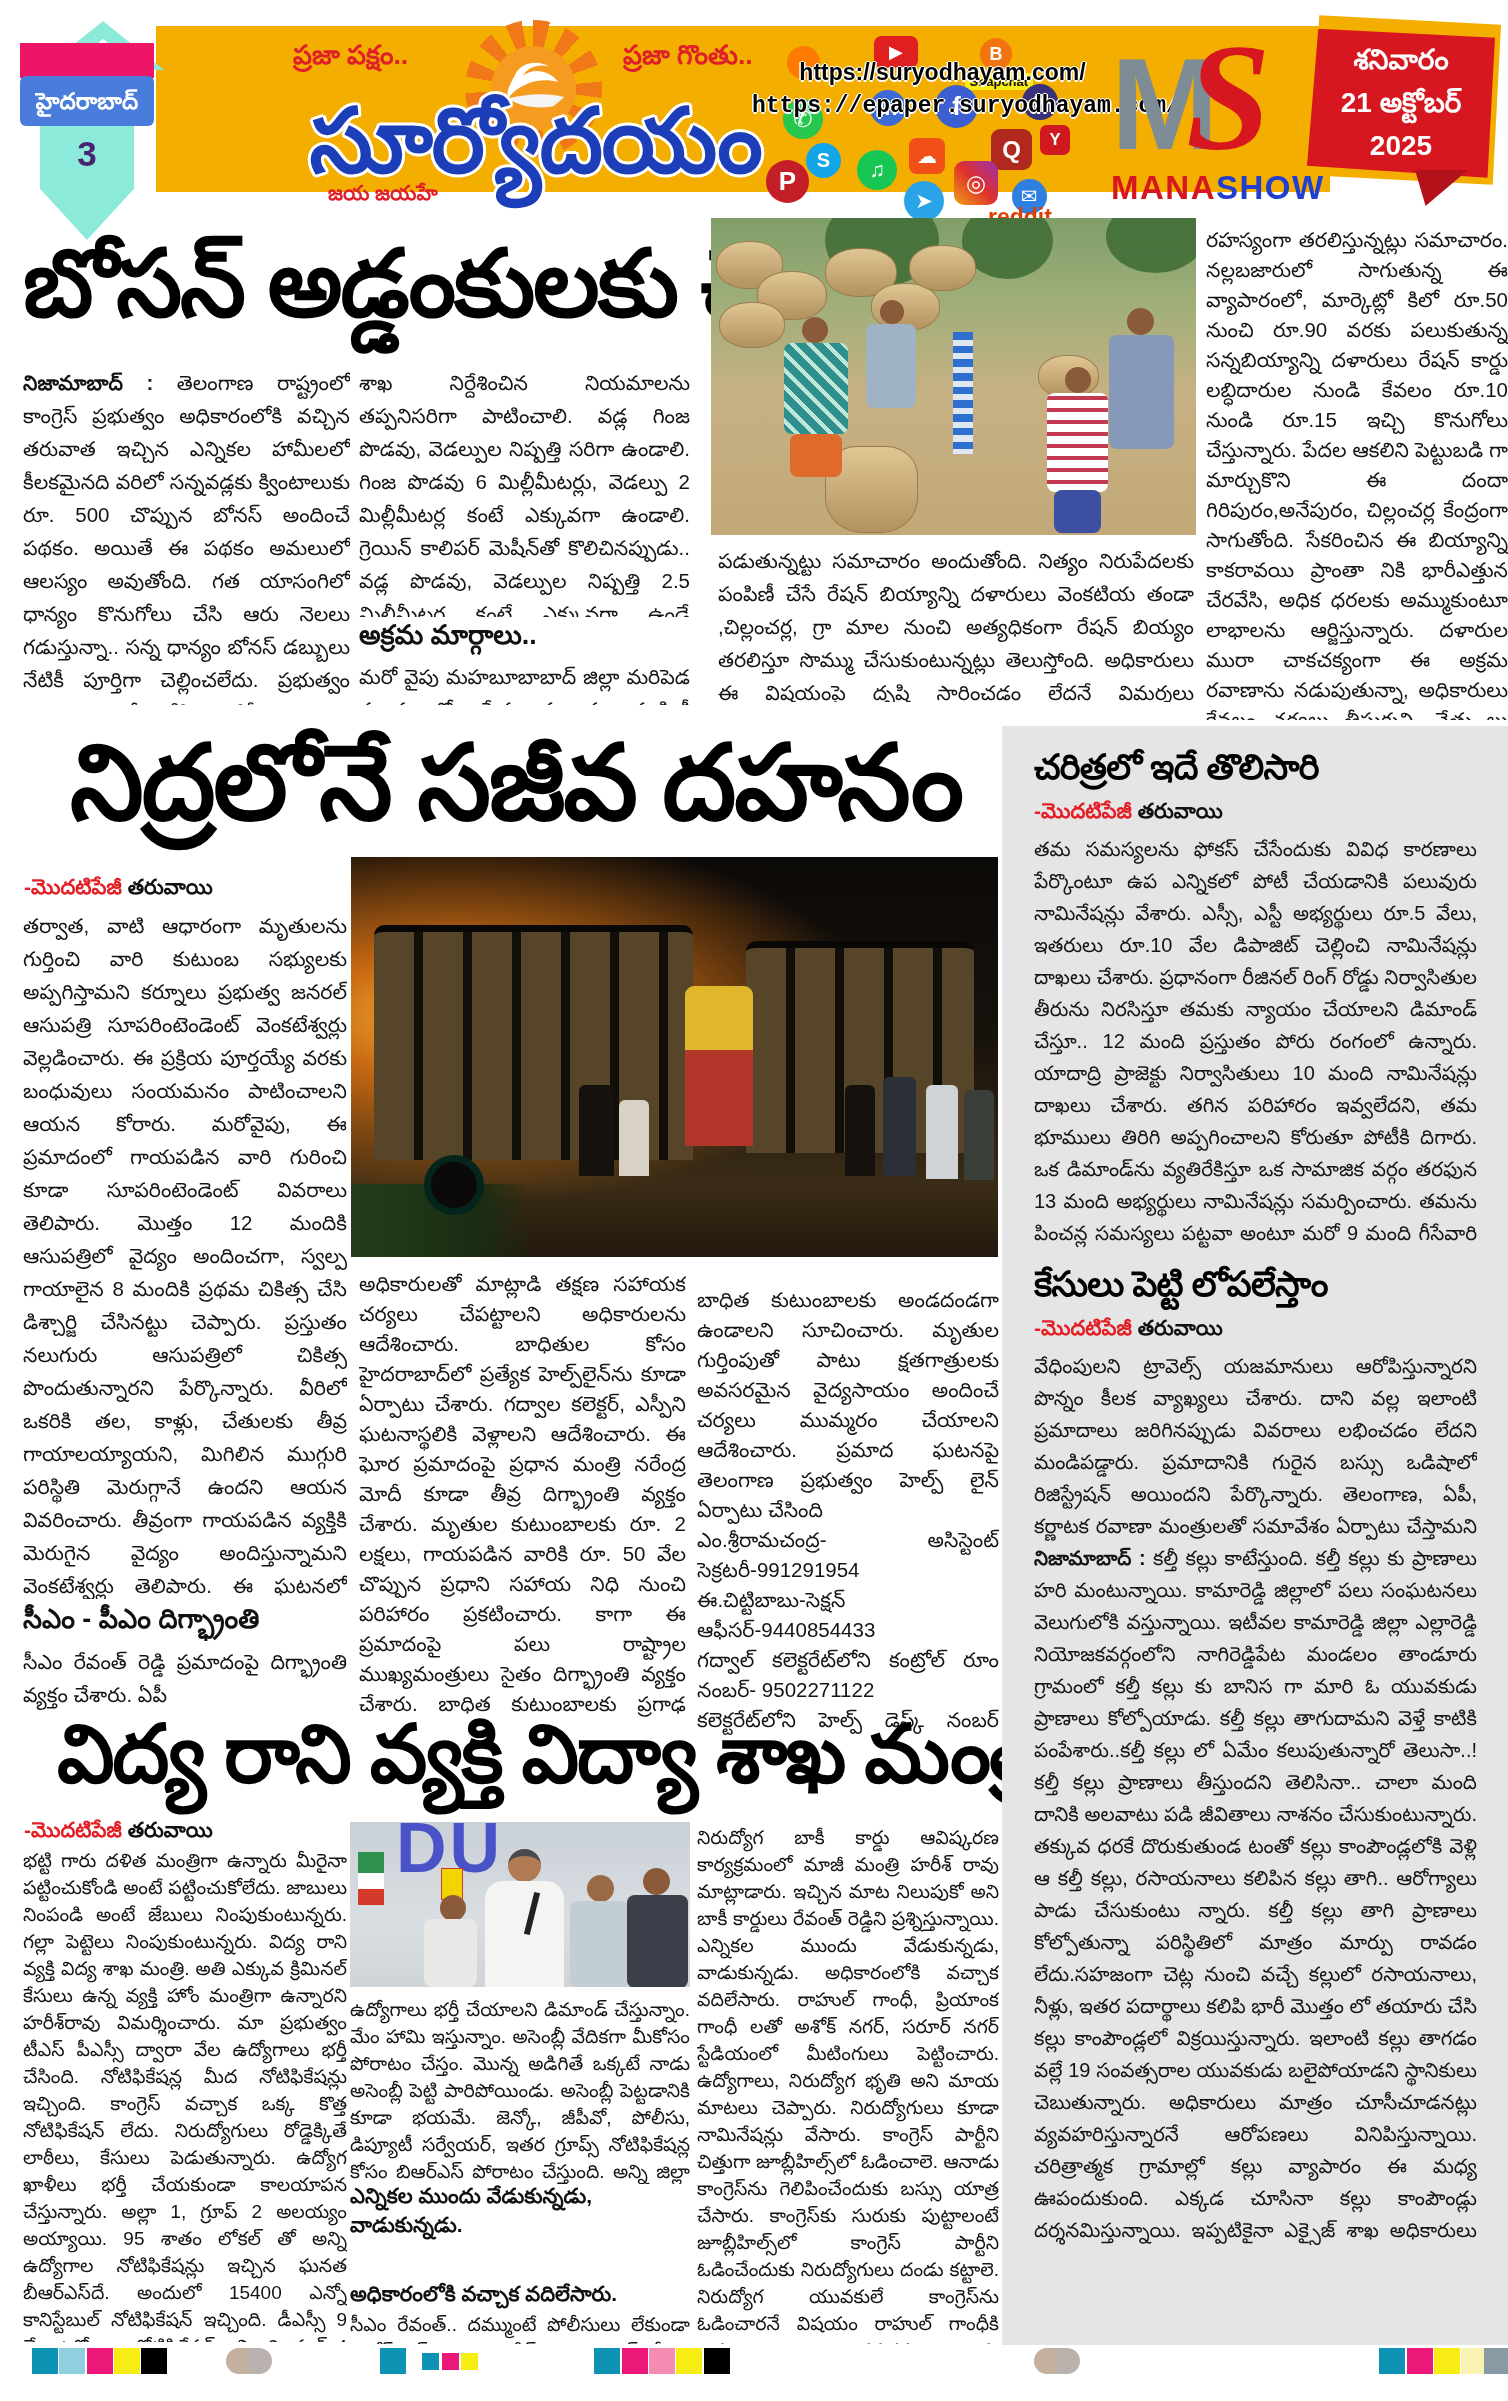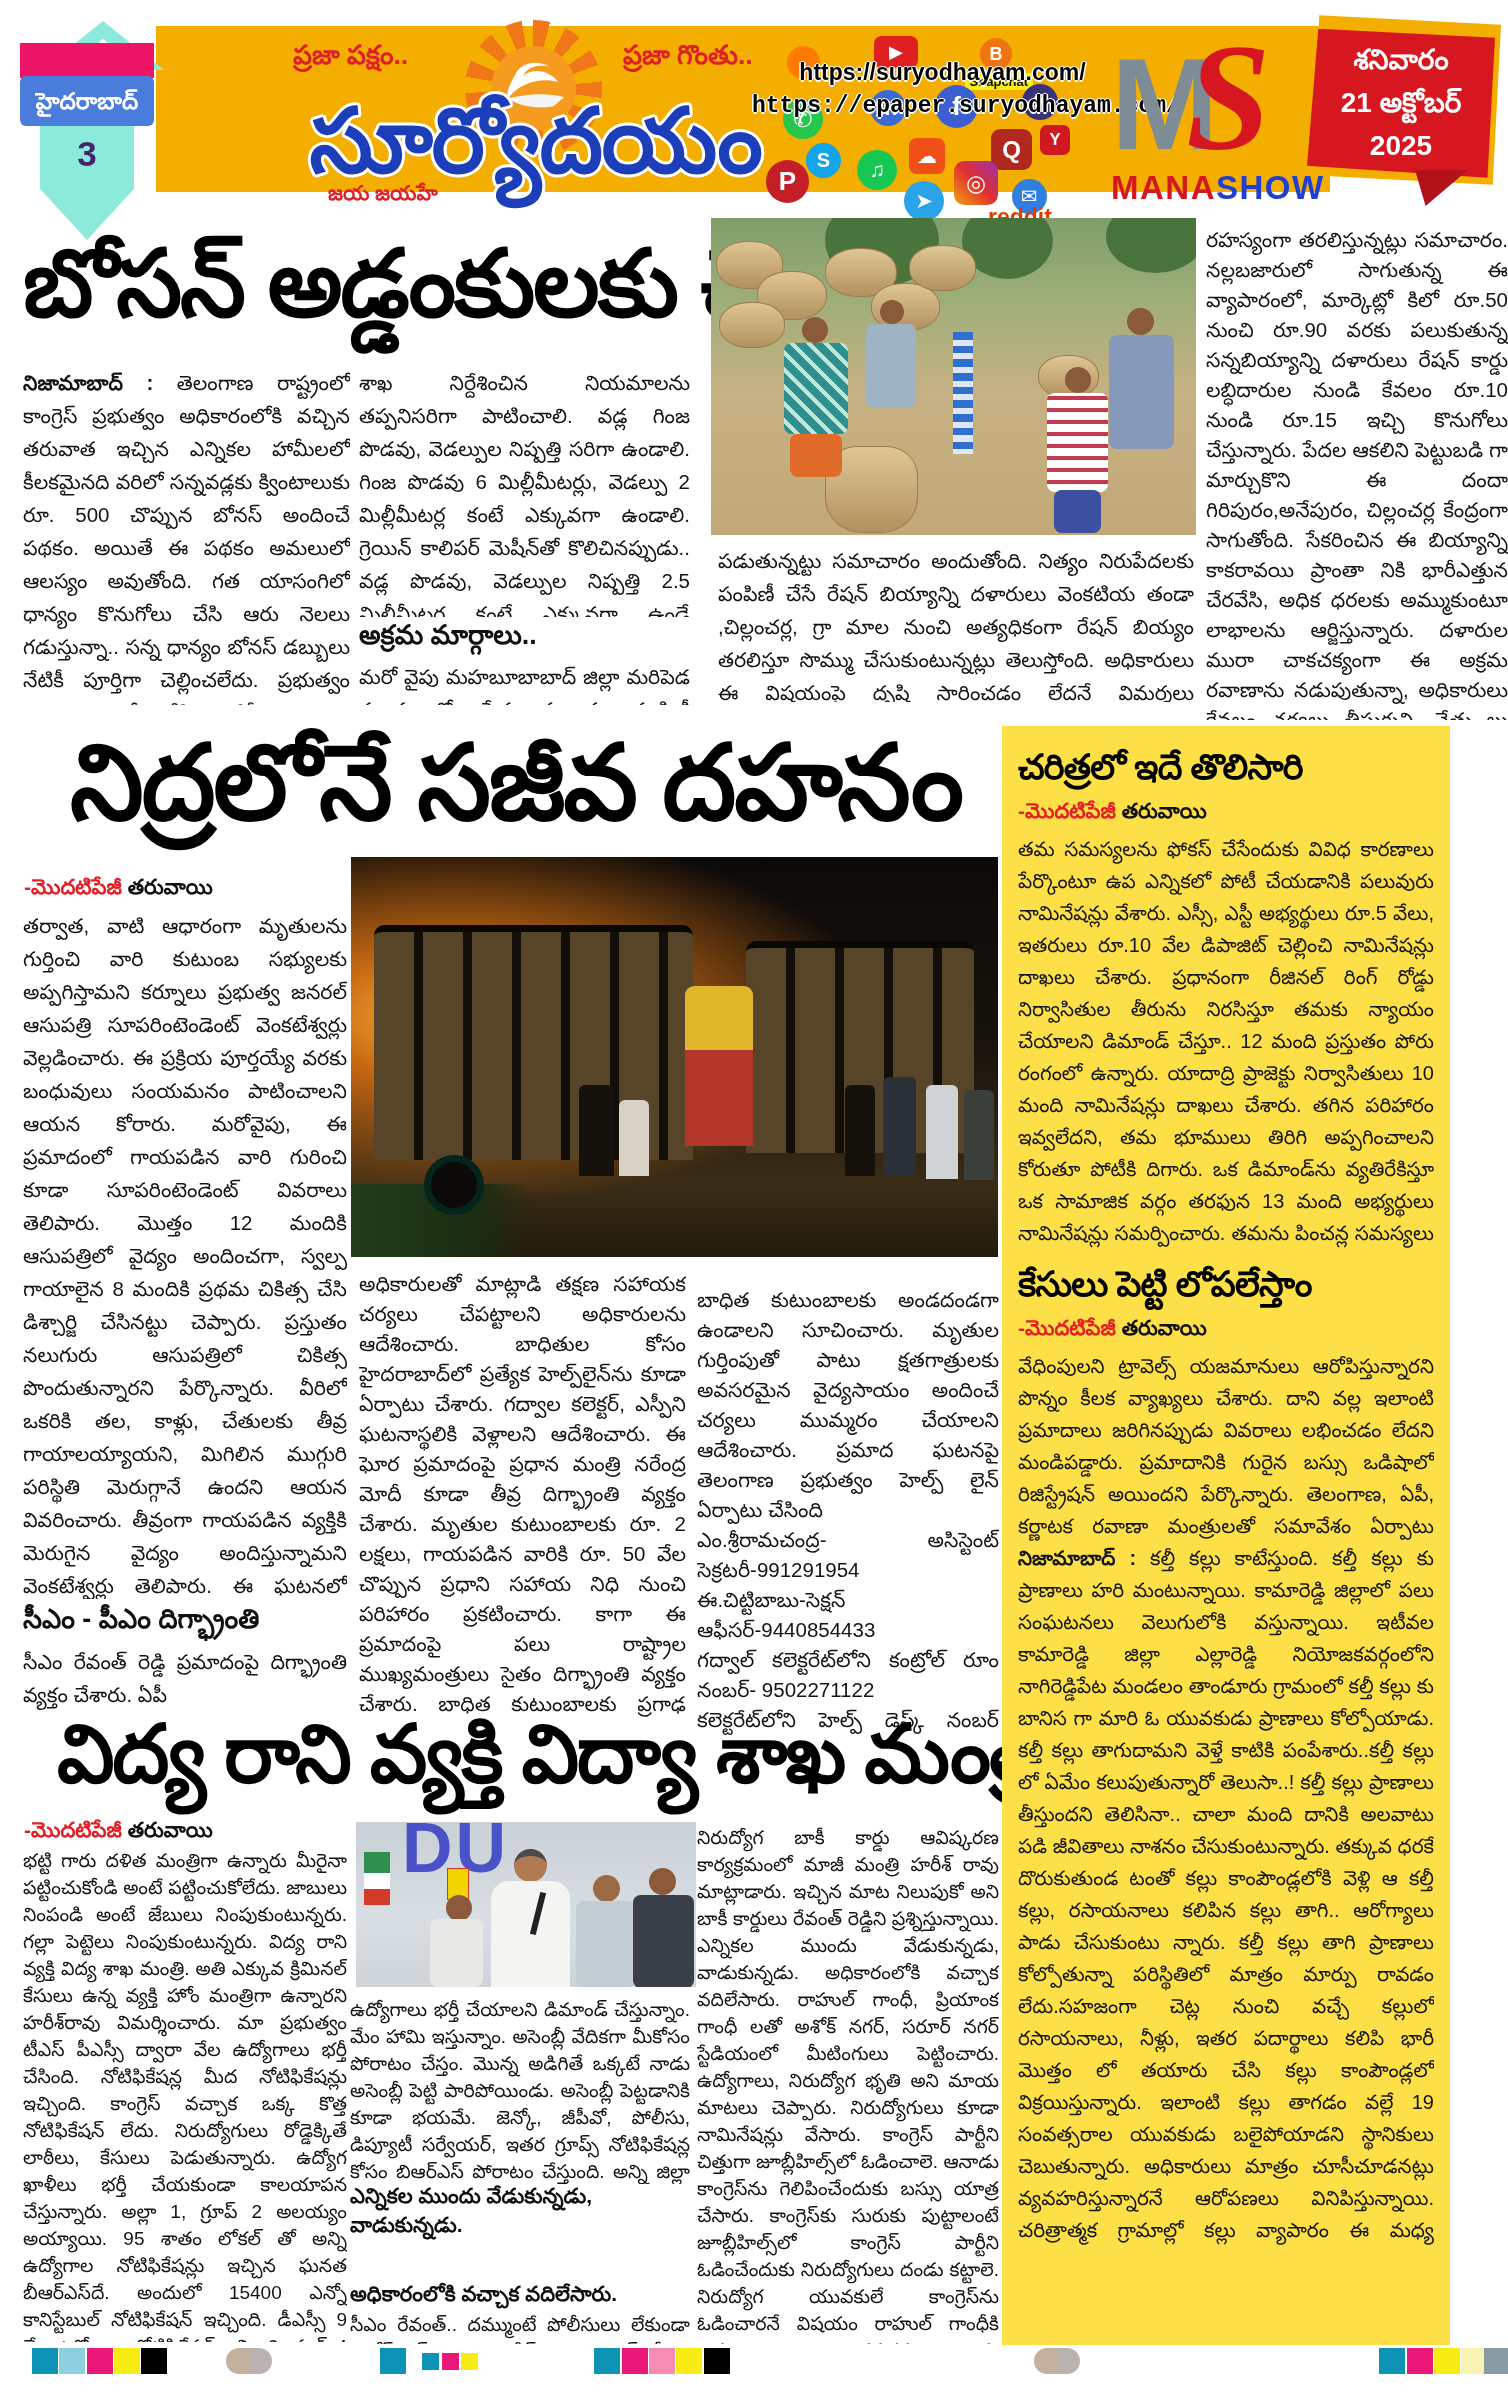--- a/index.html
+++ b/index.html
@@ -46,40 +46,40 @@
   
   .h1{font-weight:800;color:#000;letter-spacing:-2.3px;white-space:nowrap;}
   .body-text{font-size:20.5px;line-height:33px;text-align:justify;color:#141414;overflow:hidden;}
   .tight{line-height:30px;}
   .vtight{font-size:19px;line-height:27px;}
   .byline{font-size:21px;font-weight:700;color:#111;}
   .byline .red{color:#e31e25;}
   .subhead{font-size:27px;font-weight:700;color:#111;}
   .lead{font-weight:700;}
   .prewrap{white-space:pre-line;}
-  .bluebox{left:1002px;top:726px;width:448px;height:1619px;background:#fde047;box-sizing:border-box;padding:15px 16px;}
+  .bluebox{left:1002px;top:726px;width:507px;height:1619px;background:#e5e5e5;box-sizing:border-box;padding:15px 32px;}
   .box-head{font-size:35px;font-weight:800;color:#000;letter-spacing:-0.8px;margin:6px 0 3px 0;}
   .box-text{font-size:20px;line-height:32px;text-align:justify;color:#141414;overflow:hidden;}
 
   
   .photo{overflow:hidden;}
   .ph-rice{left:711px;top:218px;width:485px;height:317px;
      background:linear-gradient(180deg,#7f9e6a 0%,#9fae79 26%,#c6b184 55%,#c2a877 100%);}
   .tree{position:absolute;border-radius:50%;background:#3e6b34;opacity:.85;}
   .sack{position:absolute;background:linear-gradient(180deg,#dfc693,#b2925f);border:1.5px solid #9a7c4e;border-radius:46%;}
   .ladder{position:absolute;background:repeating-linear-gradient(180deg,#2f6fd0 0 7.6px,#dfe8f2 7.6px 13.7px);width:20px;}
   .person-head{position:absolute;border-radius:50%;background:#8a5a3a;}
   .torso{position:absolute;border-radius:7.6px;}
   .ph-bus{left:351px;top:857px;width:647px;height:400px;background:
      radial-gradient(ellipse at 16% 40%,#f6b43c 0%,#c96a12 18%,rgba(30,18,6,.0) 55%),
      linear-gradient(180deg,#0c0a08 0%,#17120c 45%,#3a2c16 82%,#23190d 100%);}
   .bus-shell{position:absolute;background:repeating-linear-gradient(90deg,#57452a 0 40px,#120e09 40px 49px);border-radius:10.6px 10.6px 0 0;border-top:7.6px solid #0a0806;}
   .bus-stripe{position:absolute;background:linear-gradient(180deg,#e0b62a 0 40%,#b3362a 40% 100%);}
   .sil{position:absolute;background:#15110c;border-radius:6px 6px 0 0;}
-  .ph-man{left:350px;top:1822px;width:340px;height:165px;background:linear-gradient(180deg,#c9d0d6 0%,#d9dee2 60%,#cfd4d8 100%);margin-left:6px;}
+  .ph-man{left:350px;top:1822px;width:340px;height:165px;background:linear-gradient(180deg,#c9d0d6 0%,#d9dee2 60%,#cfd4d8 100%);}
   .du{position:absolute;font-size:70px;font-weight:900;color:#4a52c8;letter-spacing:3px;}
 
   
   .sq{position:absolute;width:26px;height:26px;}
   .sq.small{width:16.7px;height:16.7px;}
   .pill{position:absolute;width:46px;height:26px;border-radius:13px;background:linear-gradient(90deg,#c3b09e 0 50%,#b9b2ae 50% 100%);}
 </style>
 </head>
 <body>
 

